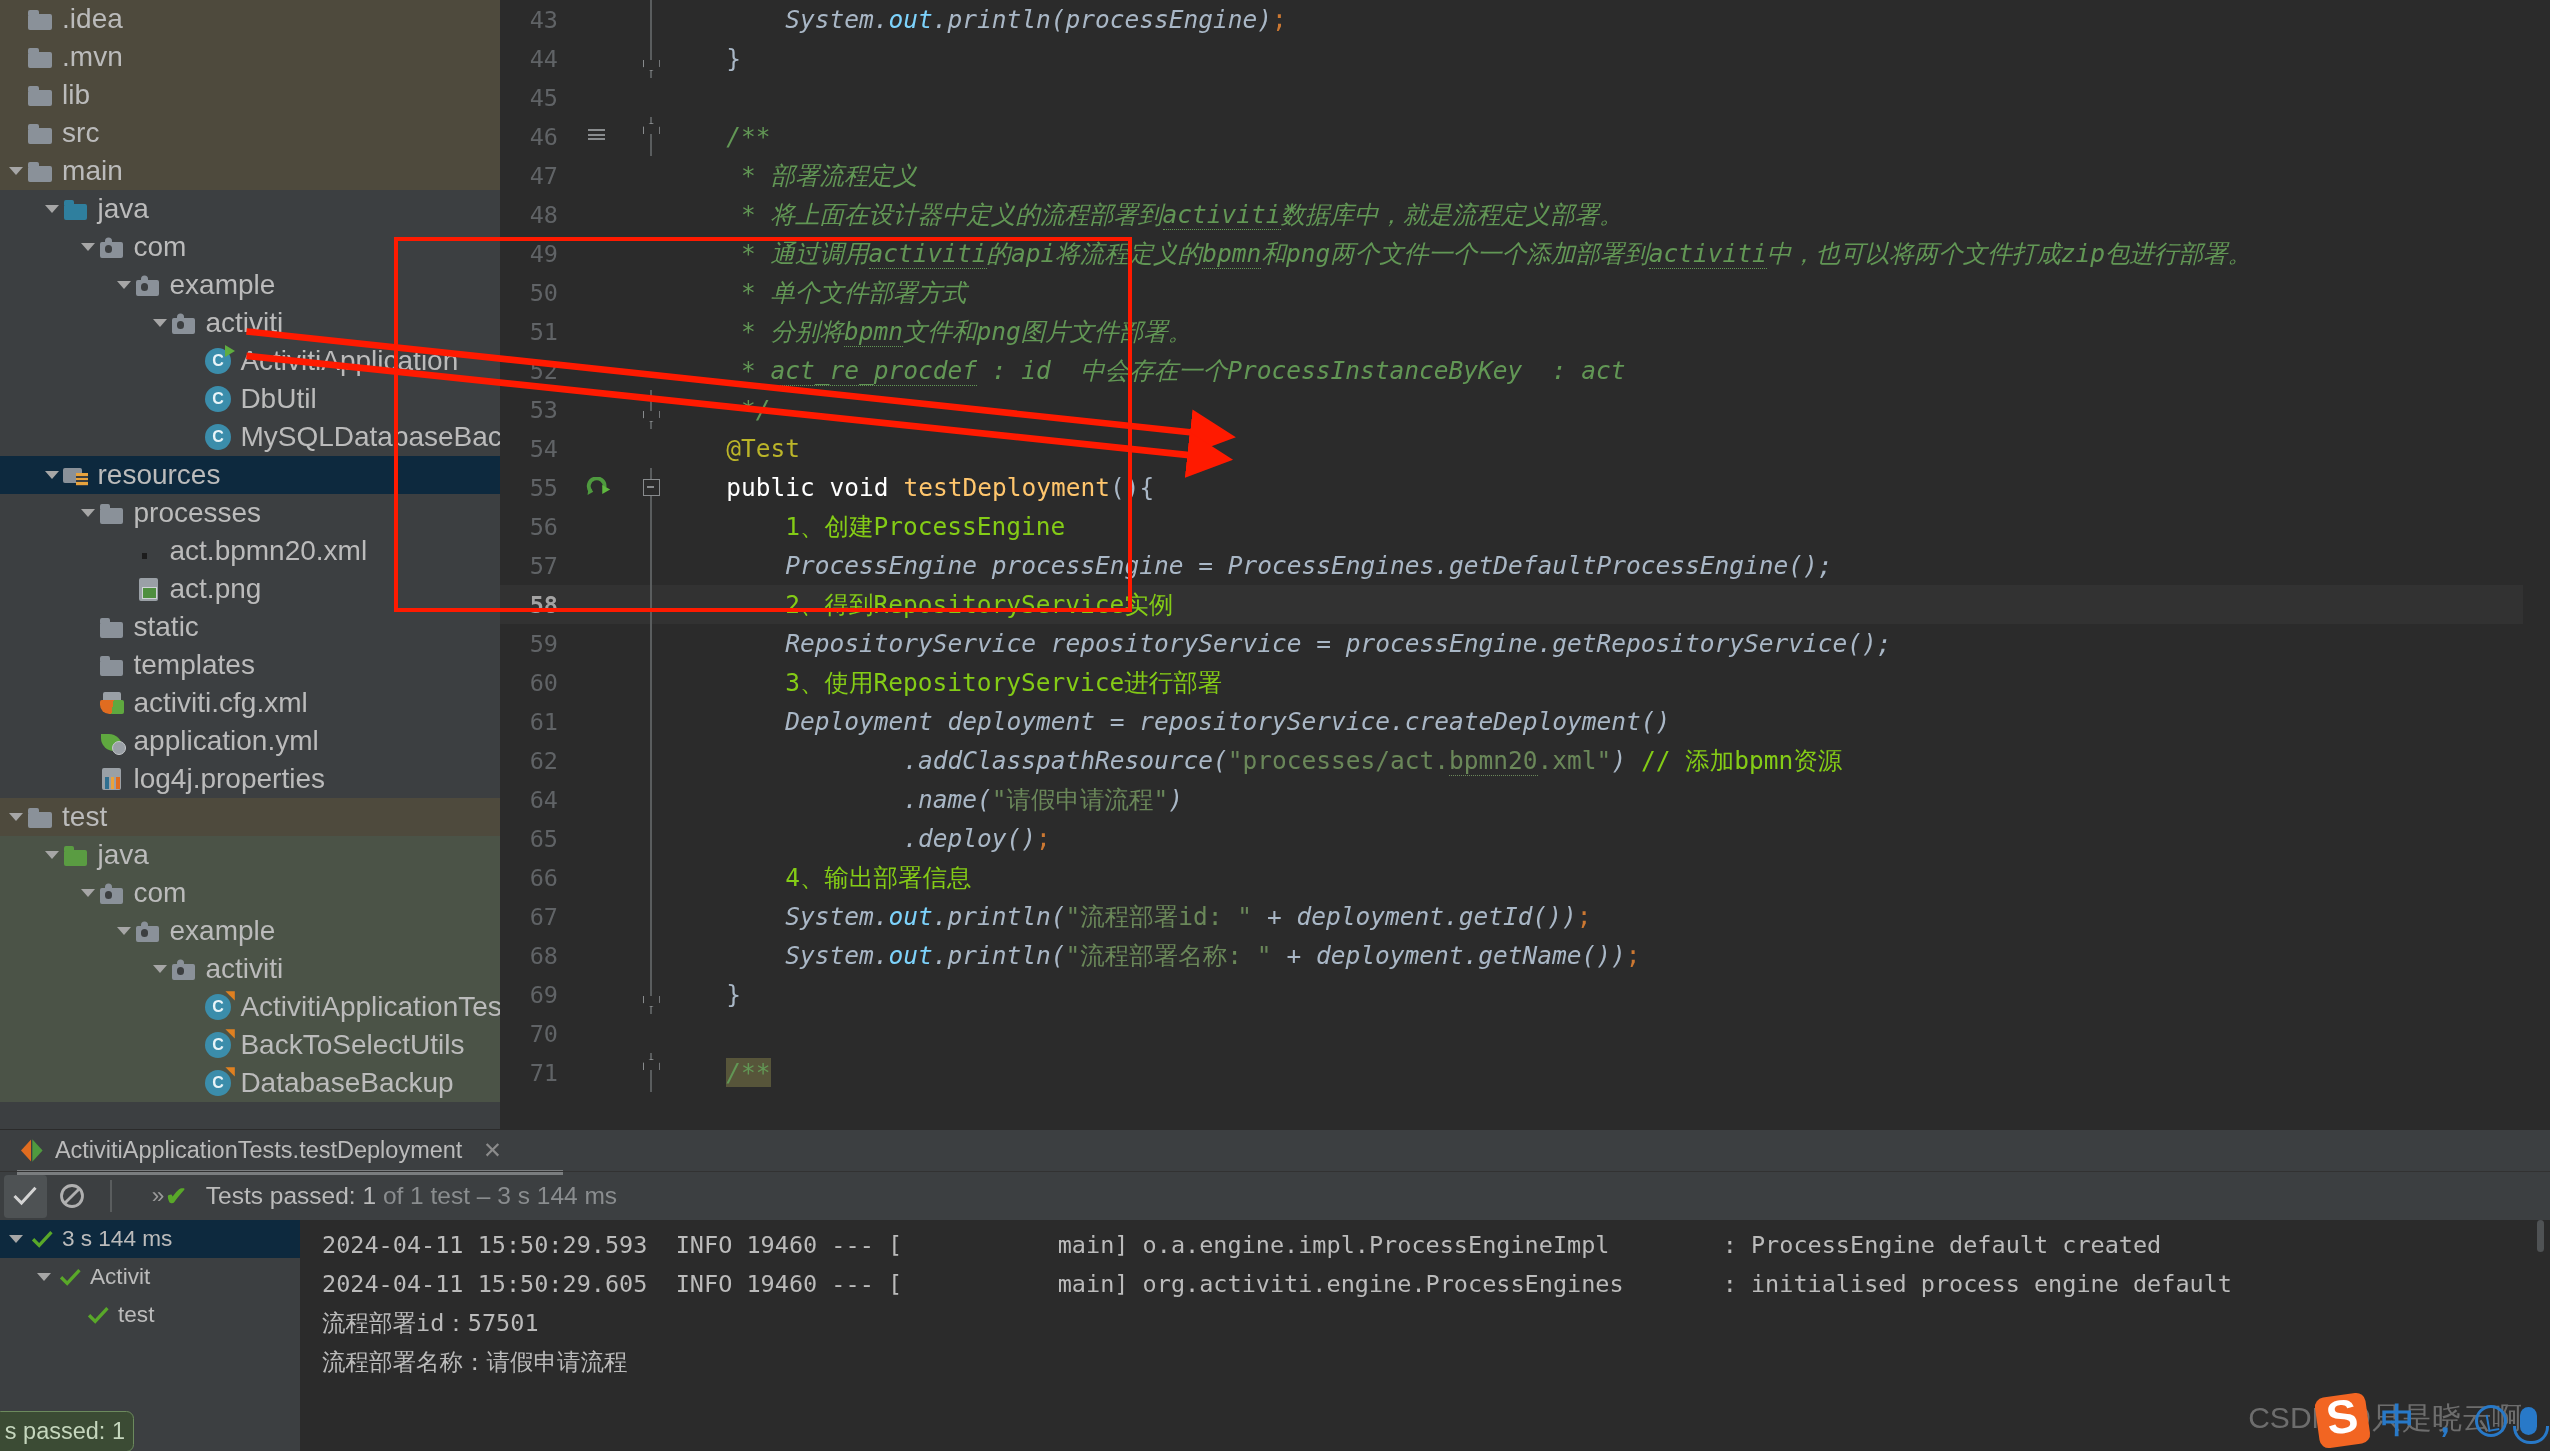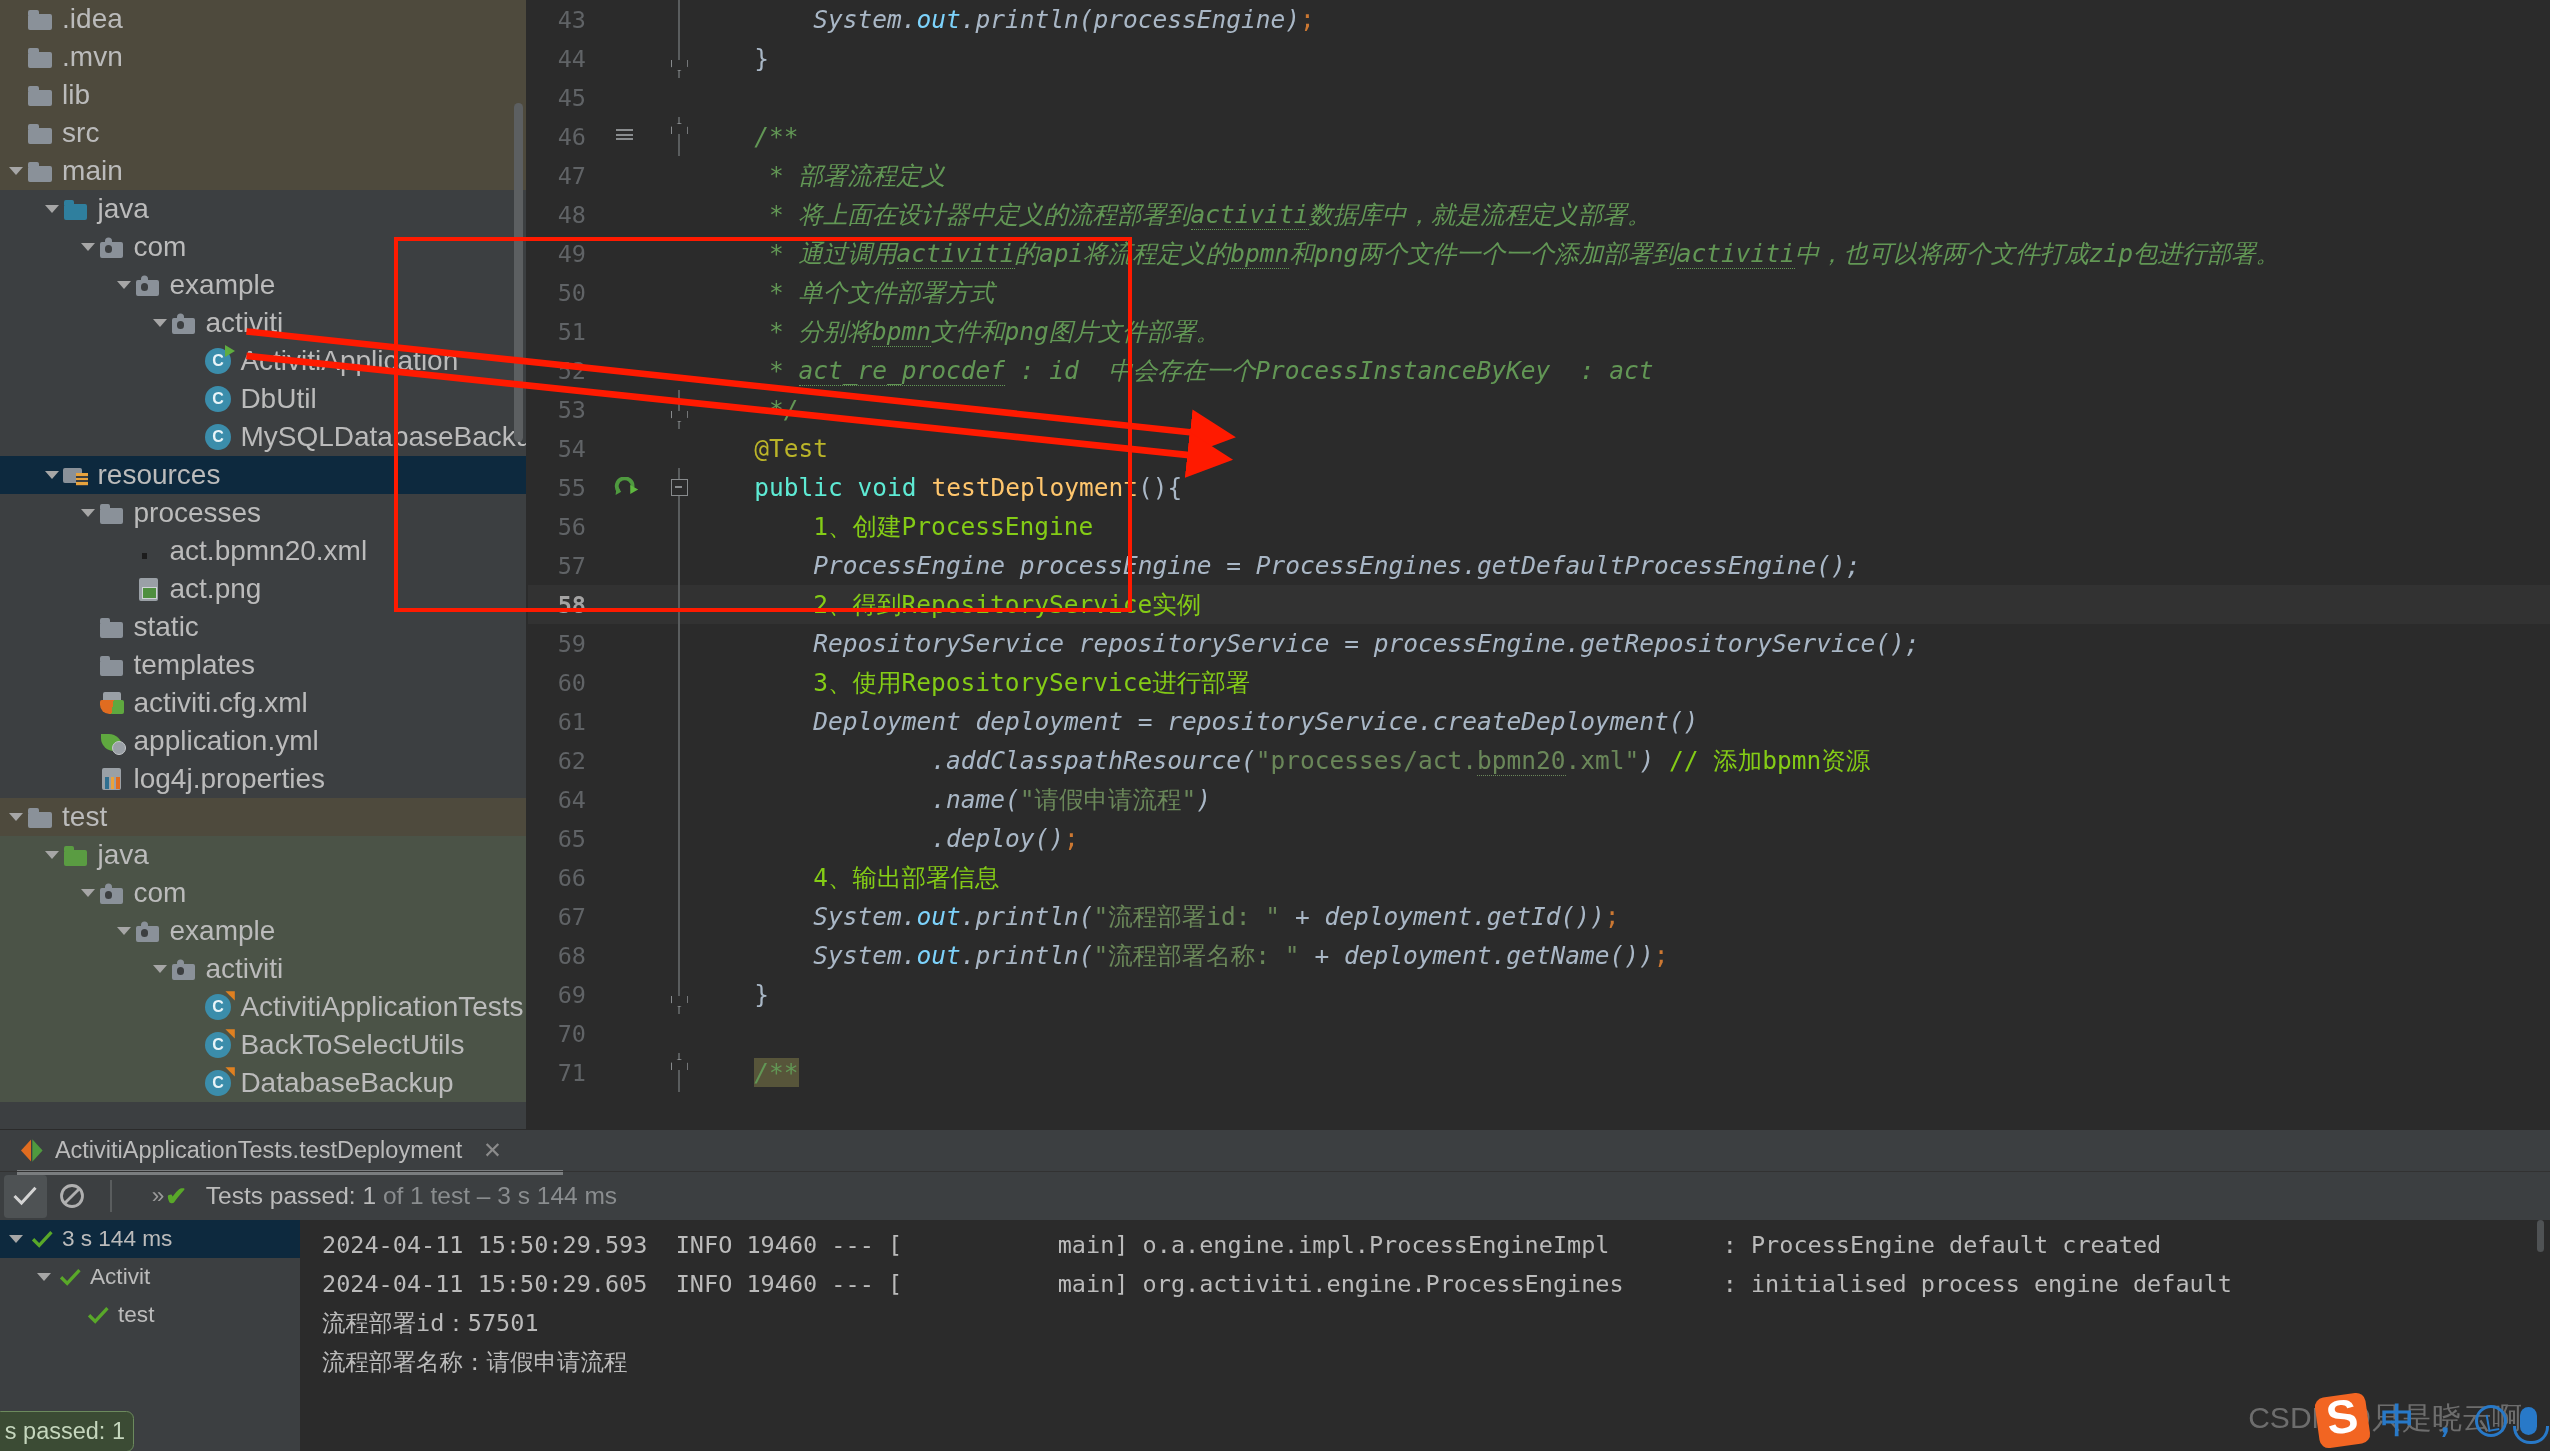--- a/index.html
+++ b/index.html
@@ -166,21 +166,21 @@
     position:absolute; right: 3.8px; top: 103px;
     width: 9.4px; height: 339px; background: #5c5f61; border-radius: 4.7px;
   }
   #proj-divider {
     position: absolute; left: 526px; top: 0; width: 1.9px; height: 1129px;
     background: #2b2b2b;
   }
 
   
   #editor {
-    position: absolute; left: 528px; top: 0;
+    position: absolute; left: 500px; top: 0;
     width: 2023px; height: 1443px;
     background: #2b2b2b;
     overflow: hidden;
   }
   .code-line {
     position: relative;
     height: 39px;
     display: flex;
     align-items: center;
     white-space: pre;
@@ -233,21 +233,21 @@
       linear-gradient(to bottom,
         #8a8d8f 0 1.9px, transparent 1.9px 4.7px,
         #8a8d8f 4.7px 6.6px, transparent 6.6px 9.4px,
         #8a8d8f 9.4px 11.3px, transparent 11.3px 14px);
   }
   .run-mark {
     position: absolute; left: 15px; top: 8.5px;
     width: 28px; height: 22.6px;
   }
   .str   { color: #6a8759; }
-  .kw    { color: #5eead4; }
+  .kw    { color: #ffffff; }
   .cmt   { color: #629755; font-style: italic; }
   .cmt-plain { color: #84cc16; }
   .ann   { color: #bbb529; }
   .fn    { color: #ffc66d; }
   .fld   { color: #7dd3fc; font-style: italic; }
   .sta   { color: #a9b7c6; font-style: italic; }
   .semi  { color: #cc7832; }
   .wavy  { border-bottom: 1.9px dotted #629755; }
   .hl-match { background: #57553a; }
 

